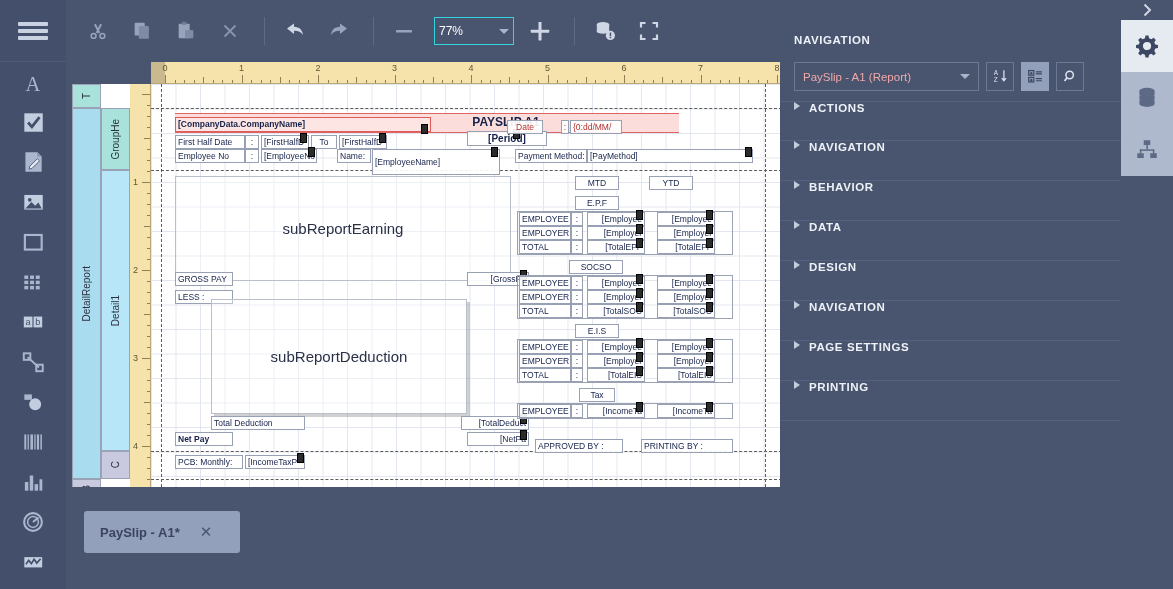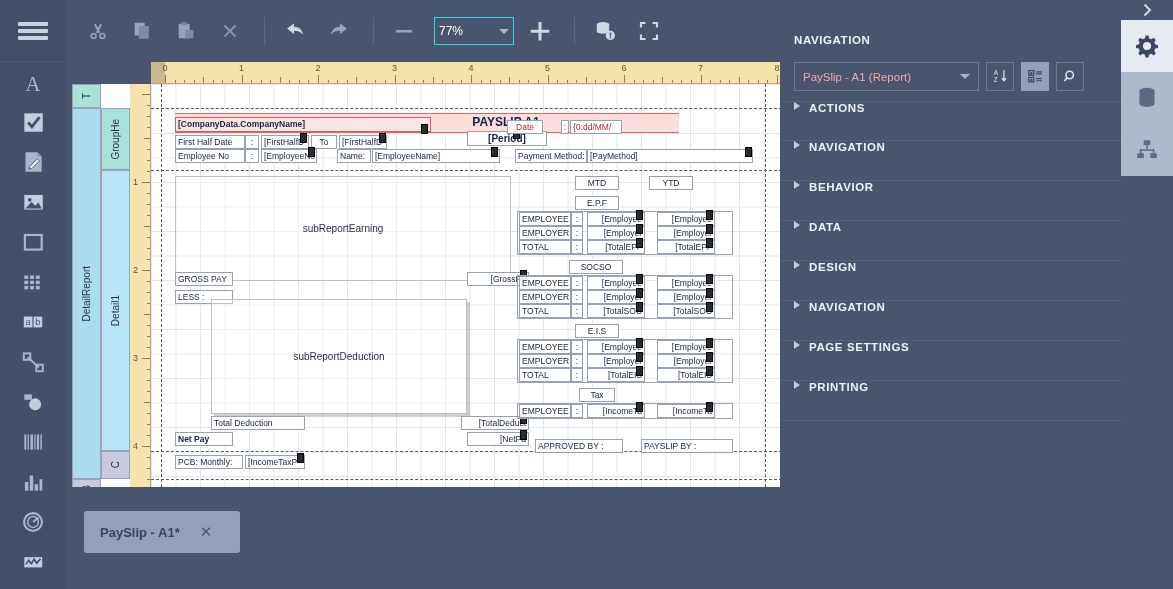--- a/index.html
+++ b/index.html
@@ -178,21 +178,21 @@
     position: absolute;
     width: 7px; height: 10px;
     background: #2b2b2b;
     border: 1px solid #000;
   }
   .subreport {
     position: absolute;
     border: 1px solid #b9bfcb;
     background: rgba(255,255,255,0.35);
     display: flex; align-items: center; justify-content: center;
-    font-size: 10px; color: #2a3046;
+    font-size: 15px; color: #2a3046;
   }
   .subreport.shadow { box-shadow: 3px 3px 0 rgba(120,120,130,0.35); }
   .grpbox { position: absolute; border: 1px solid #9aa2b3; }
 
   
   #tabbar {
     position: absolute; left: 0; bottom: 0; width: 714px; height: 100px;
   }
   #doc-tab {
     position: absolute; left: 18px; top: 22px;
@@ -664,21 +664,21 @@
         <div class="handle" style="left:149px; top:49px;"></div>
         <div class="ctl center" style="left:160px; top:51px; width:26px; height:14px;">To</div>
         <div class="ctl" style="left:188px; top:51px; width:48px; height:14px;">[FirstHalfD</div>
         <div class="handle" style="left:228px; top:49px;"></div>
 
         <div class="ctl" style="left:24px; top:65px; width:70px; height:14px;">Employee No</div>
         <div class="ctl center" style="left:94px; top:65px; width:14px; height:14px;">:</div>
         <div class="ctl" style="left:110px; top:65px; width:56px; height:14px;">[EmployeeNo</div>
         <div class="handle" style="left:157px; top:63px;"></div>
         <div class="ctl" style="left:186px; top:65px; width:34px; height:14px;">Name:</div>
-        <div class="ctl" style="left:221px; top:65px; width:128px; height:14px;">[EmployeeName]</div>
+        <div class="ctl" style="left:221px; top:65px; width:128px; height:26px;">[EmployeeName]</div>
         <div class="handle" style="left:340px; top:63px;"></div>
 
         <div class="ctl" style="left:364px; top:65px; width:72px; height:14px;">Payment Method:</div>
         <div class="ctl" style="left:436px; top:65px; width:166px; height:14px;">[PayMethod]</div>
         <div class="handle" style="left:594px; top:63px;"></div>
 
         <div class="subreport" style="left:24px; top:92px; width:336px; height:105px;">subReportEarning</div>
 
         <div class="ctl" style="left:24px; top:188px; width:58px; height:14px;">GROSS PAY</div>
         <div class="ctl right" style="left:316px; top:188px; width:62px; height:14px;">[GrossPa</div>
@@ -776,21 +776,21 @@
               <div class="ctl " style="left: 368px; top: 320px; width: 52px; height: 14px;">EMPLOYEE</div>
               <div class="ctl center" style="left: 420px; top: 320px; width: 12px; height: 14px;">:</div>
               <div class="ctl right" style="left: 436px; top: 320px; width: 58px; height: 14px;">[IncomeTa</div>
               <div class="ctl right" style="left: 506px; top: 320px; width: 58px; height: 14px;">[IncomeTa</div>
               <div class="handle" style="left: 485px; top: 318px;"></div>
               <div class="handle" style="left: 555px; top: 318px;"></div>
             </div>
           </div>
 
         <div class="ctl" style="left:384px; top:355px; width:88px; height:14px;">APPROVED BY :</div>
-        <div class="ctl" style="left:490px; top:355px; width:92px; height:14px;">PAYSLIP BY :</div>
+        <div class="ctl" style="left:490px; top:355px; width:92px; height:14px;">PRINTING BY :</div>
       </div>
     </div>
 
     <div id="tabbar">
       <div id="doc-tab">
         <span id="doc-tab-label">PaySlip - A1*</span>
         <span id="doc-tab-close">✕</span>
       </div>
     </div>
   </div>

